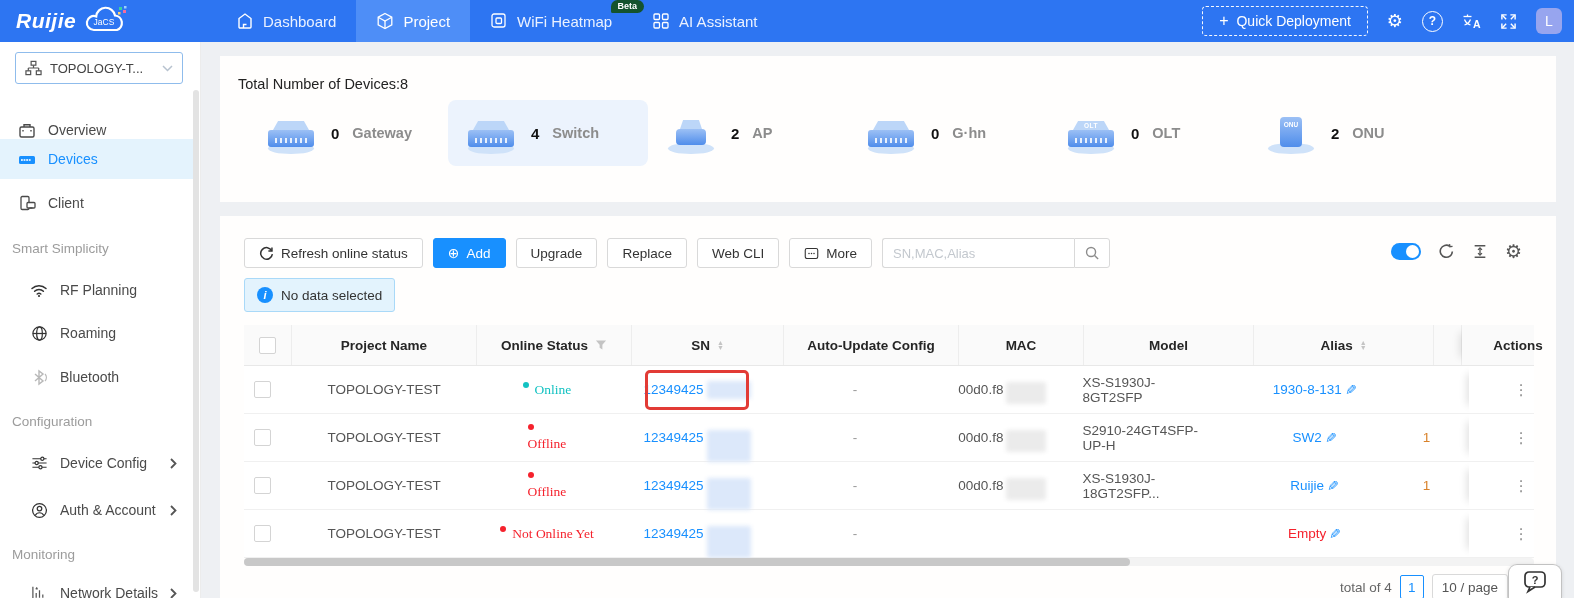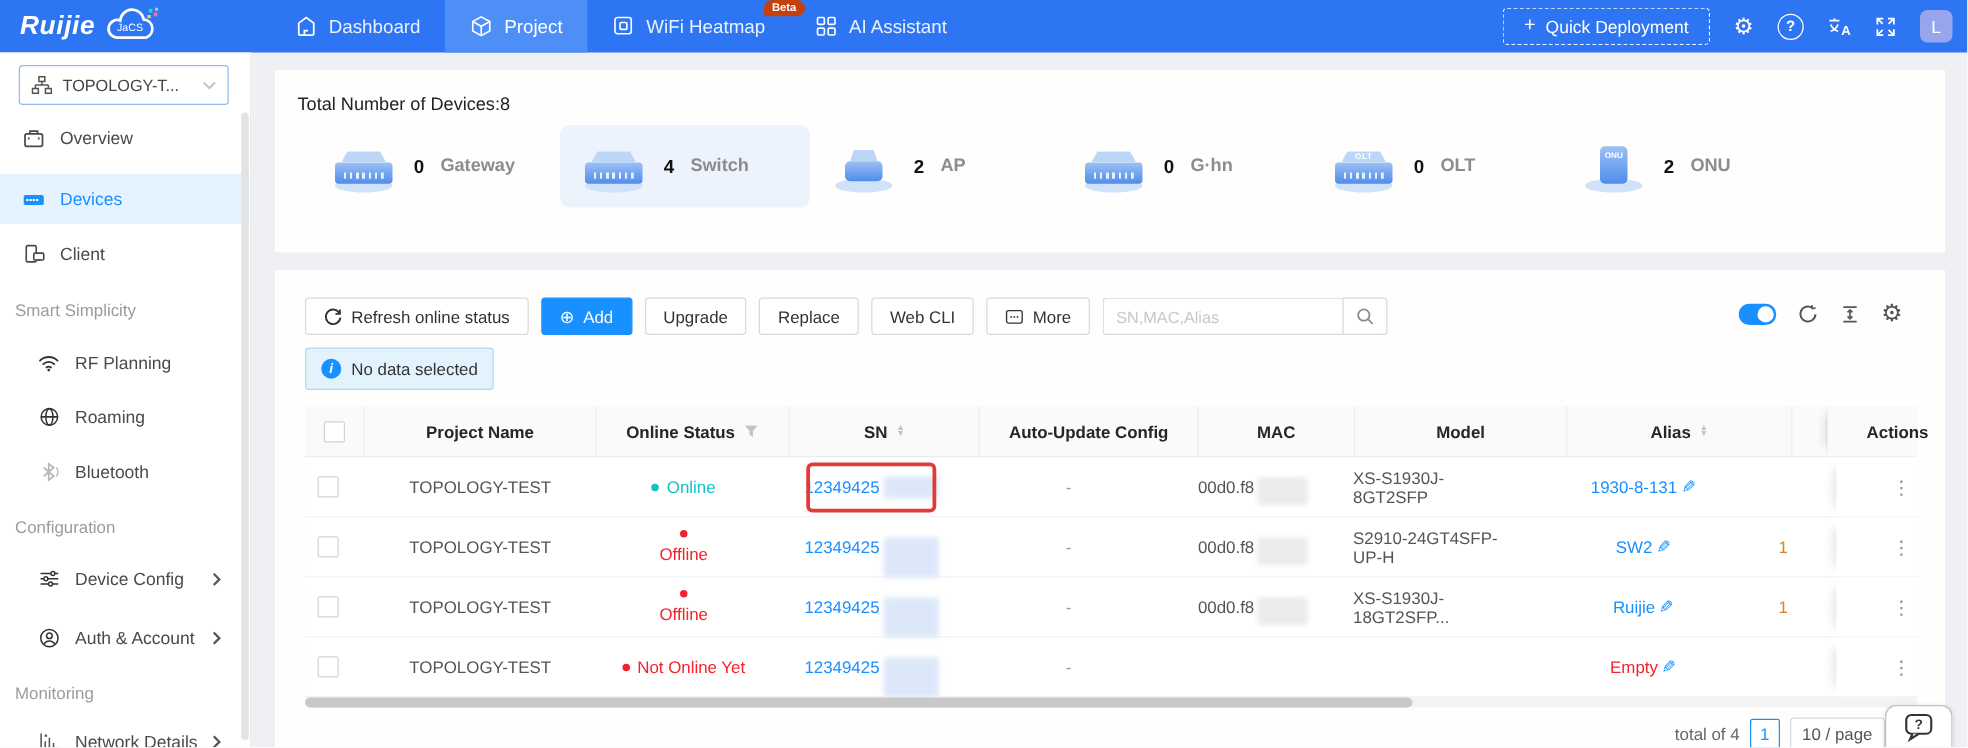--- a/index.html
+++ b/index.html
@@ -7,21 +7,21 @@
           font-family:"Liberation Sans","DejaVu Sans",sans-serif;font-size:13.5px;color:#333;}
   svg{display:block}
 
   
   .topnav{position:absolute;left:0;top:0;right:0;height:42px;background:#2d75f2;color:#fff;}
   .logo{position:absolute;left:16px;top:0;height:42px;display:flex;align-items:center;gap:5px;}
   .brand{font-size:21px;font-weight:700;font-style:italic;letter-spacing:.5px;}
   .nav-tabs{position:absolute;left:216px;top:0;height:42px;display:flex;}
   .nav-tab{display:flex;align-items:center;gap:9px;padding:0 20px;font-size:15px;position:relative;cursor:pointer;color:#eaf1ff;}
   .nav-tab.active{background:#4e8ef7;color:#fff;}
-  .badge-beta{position:absolute;top:0;right:-12px;background:#c2410c;color:#fff;font-size:9px;line-height:13px;
+  .badge-beta{position:absolute;top:0;right:-12px;background:#14532d;color:#fff;font-size:9px;line-height:13px;
               padding:0 7px;border-radius:8px 8px 8px 2px;font-weight:700;}
   .nav-right{position:absolute;right:12px;top:0;height:42px;display:flex;align-items:center;gap:19px;}
   .quick-deploy{display:flex;align-items:center;gap:8px;border:1px dashed rgba(255,255,255,.95);border-radius:4px;
                 height:28px;padding:0 16px;font-size:14px;cursor:pointer;}
   .qd-plus{font-size:16px;font-weight:400;}
   .nav-glyph{font-size:18px;line-height:1;}
   .help-circle{width:19px;height:19px;border:1.6px solid #fff;border-radius:50%;display:flex;align-items:center;
                justify-content:center;font-size:12px;font-weight:700;}
   .avatar{width:26px;height:26px;border-radius:6px;background:#97a5ef;display:flex;align-items:center;
           justify-content:center;font-size:14px;color:#fff;cursor:pointer;}
@@ -102,21 +102,21 @@
   .col-auto{width:175px;}  .col-mac{width:125px;}    .col-model{width:170px;}  .col-alias{width:180px;}
   .col-alarm{width:28px;}  .col-actions{width:72px;padding-left:40px;}
   .col-actions{box-shadow:-10px 0 8px -8px rgba(0,0,0,.12);}
   .thead .col-actions{background:#fafafa;}
   .tbody-row .col-actions{background:#fff;}
   .checkbox{width:15px;height:15px;border:1px solid #d4d4d4;border-radius:2px;background:#fff;cursor:pointer;}
   .sorters{display:flex;flex-direction:column;margin-left:7px;color:#c4c4c4;font-size:7px;line-height:5.5px;cursor:pointer;}
   .filter-ic{margin-left:7px;cursor:pointer;}
   .cell-text{color:#555;}
   .dash{color:#999;}
-  .status{display:flex;align-items:center;gap:6px;font-size:13.5px;}
+  .status{display:flex;gap:6px;font-size:13.5px;font-family:Liberation Serif, serif;}
   .sdot{width:6px;height:6px;border-radius:50%;}
   .st-online{color:#13c2c2;} .st-online .sdot{background:#13c2c2;}
   .st-offline{color:#f5222d;flex-direction:column;} .st-offline .sdot{background:#f5222d;}
   .st-notyet{color:#f5222d;} .st-notyet .sdot{background:#f5222d;}
   .link{color:#1890ff;cursor:pointer;}
   .link.red{color:#f5222d;}
   .pencil{color:#1890ff;display:inline-block;transform:scaleX(-1);margin-left:3px;font-size:14px;cursor:pointer;}
   .alarm-num{color:#d9822b;}
   .dots{color:#8c8c8c;font-size:15px;cursor:pointer;letter-spacing:1px;}
   .redact{display:inline-block;width:44px;height:18px;margin-left:3px;border-radius:2px;filter:blur(2px);}
@@ -241,21 +241,21 @@
         </svg>
         </span>
       <span class="grow">TOPOLOGY-T...</span>
       <span>
         <svg width="11" height="7" viewBox="0 0 11 7" fill="none" stroke="#b7c2cf" stroke-width="1.5">
             <path d="M1 1 L5.5 5.5 L10 1"></path>
           </svg>
       </span>
     </div>
 
-    <div class="side-item" style="top:48px">
+    <div class="side-item" style="top:68px">
       <span class="ic">
         <svg width="18" height="17" viewBox="0 0 18 17" fill="none" stroke="#4a4a4a" stroke-width="1.4">
           <rect x="2" y="5" width="14" height="10" rx="1.5"></rect>
             <path d="M6 5 V2.8 h6 V5"></path>
             <path d="M5 8 v1.5 M13 8 v1.5"></path>
         </svg>
         </span>
       <span>Overview</span>
     </div>
     <div class="side-item active" style="top:97px">

